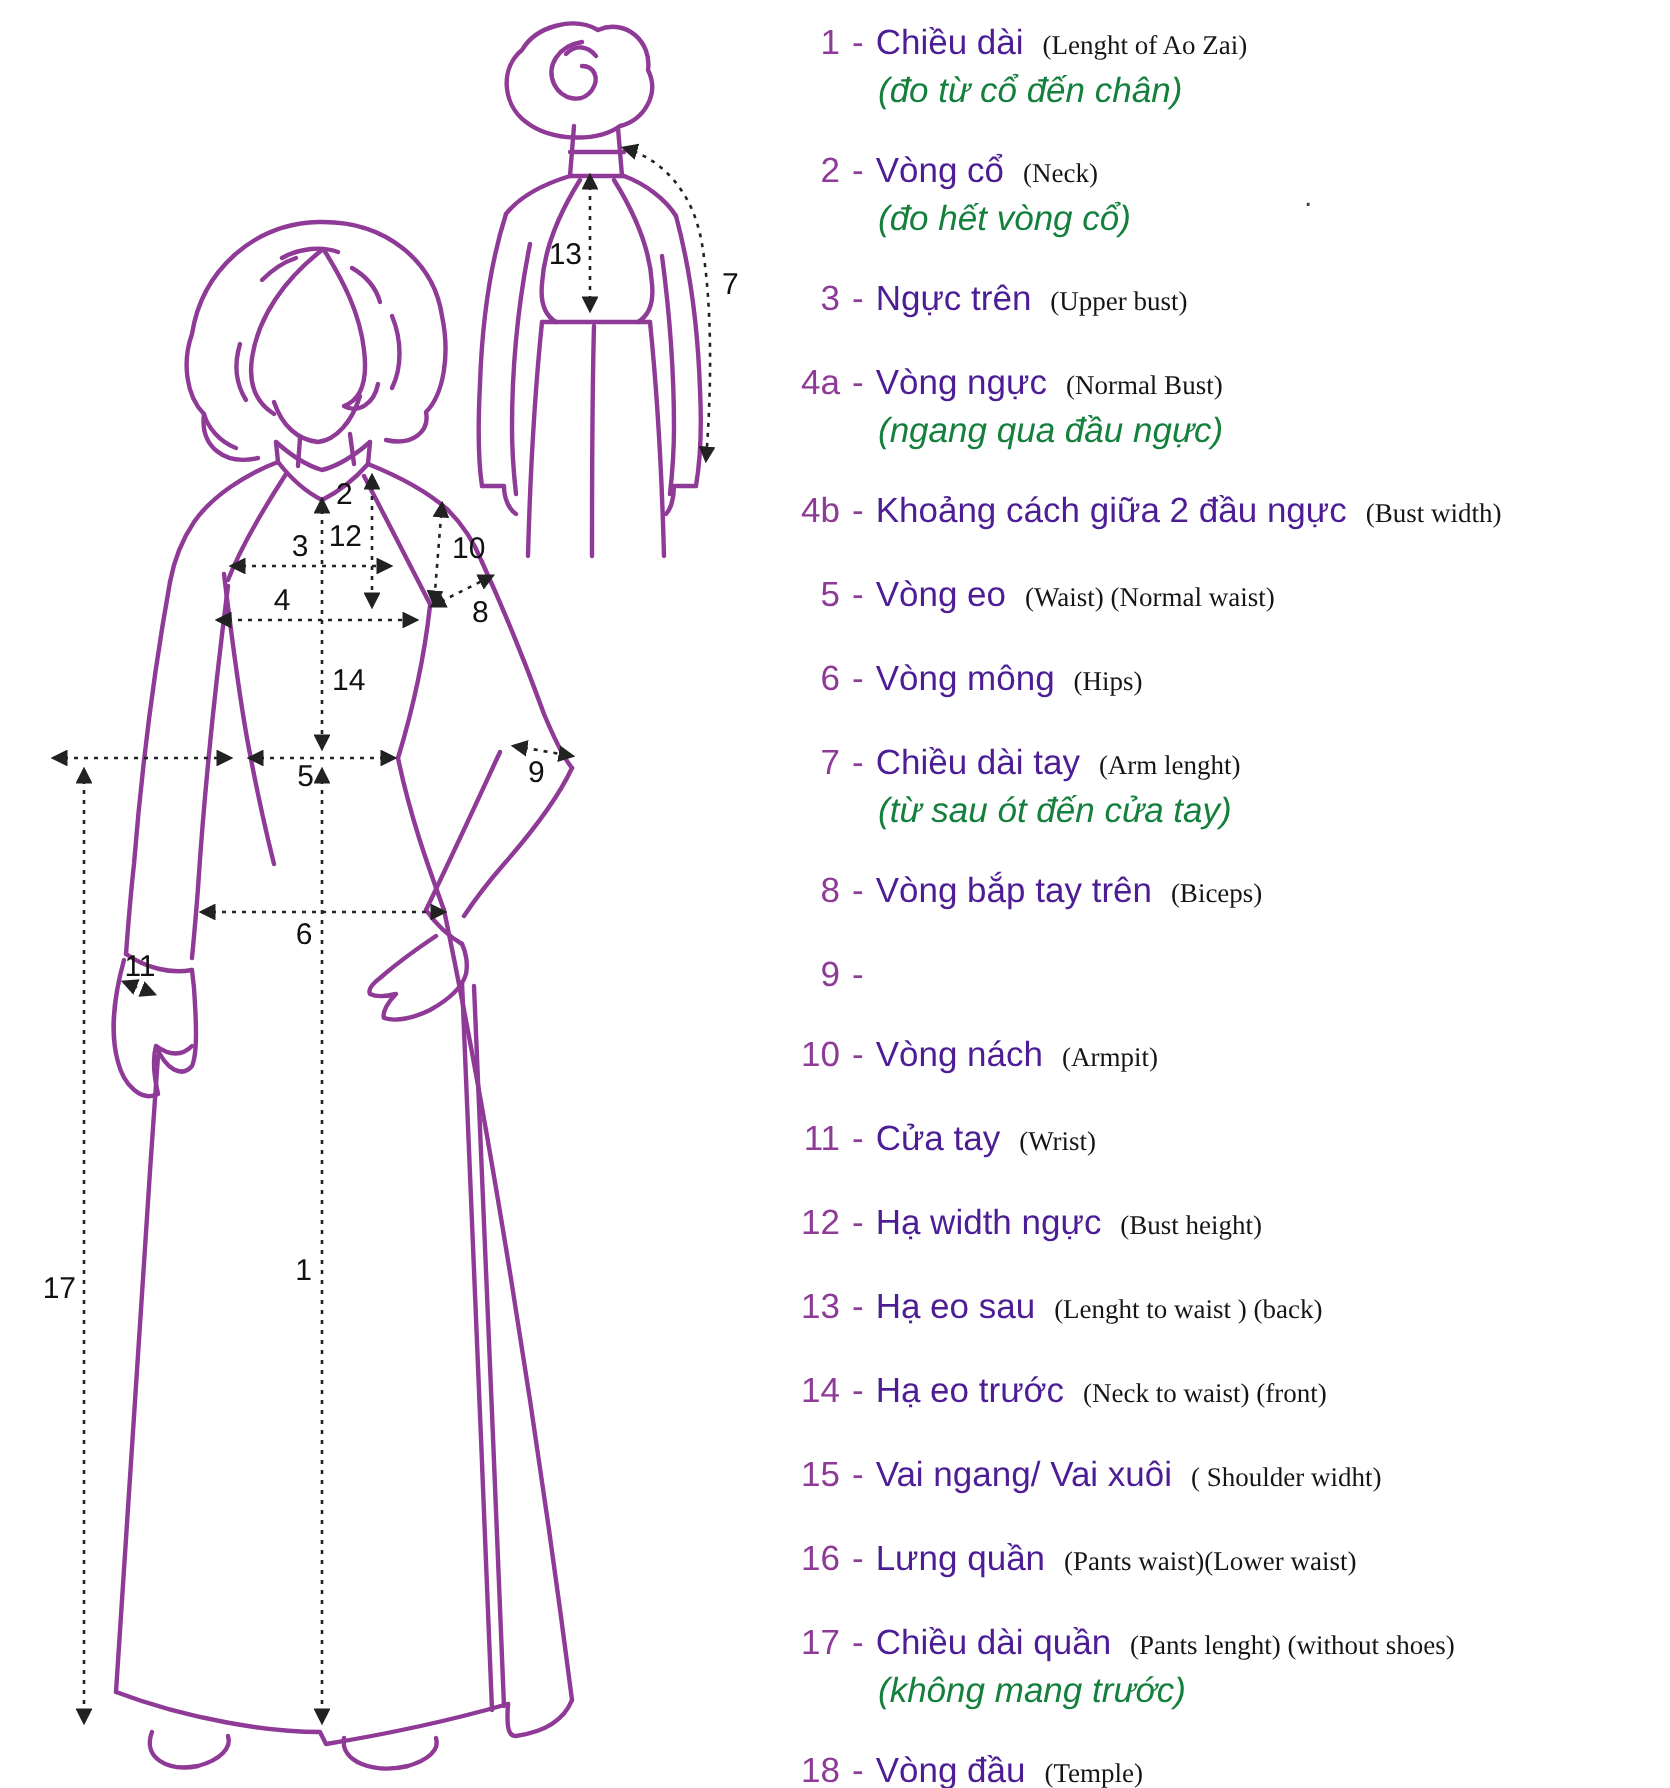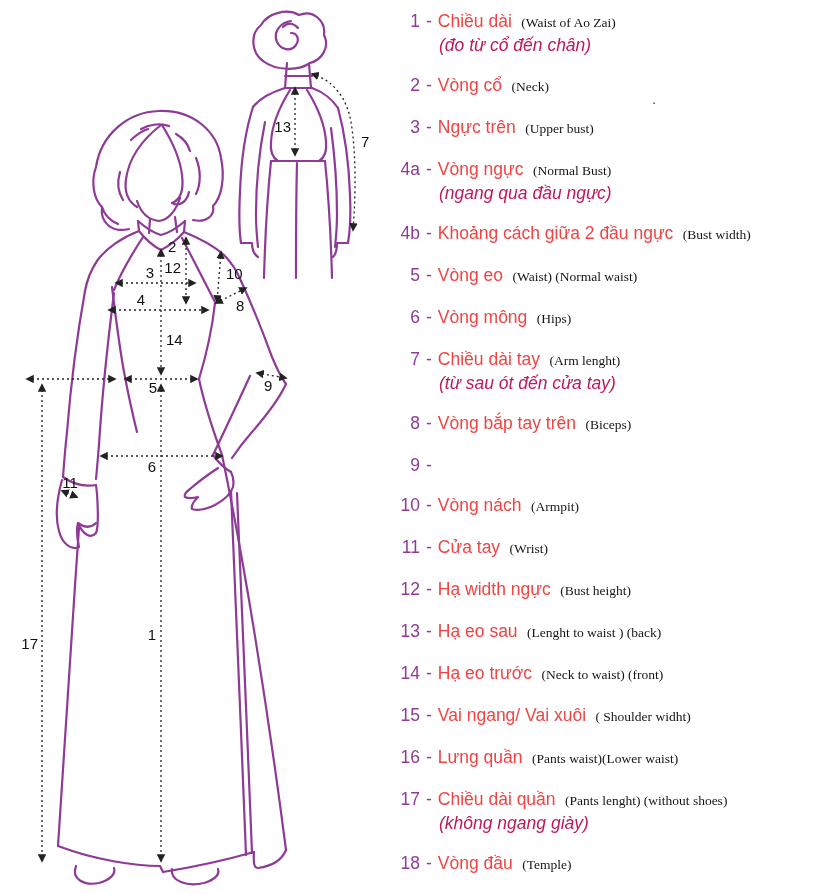--- a/index.html
+++ b/index.html
@@ -8,23 +8,23 @@
   svg.fig{position:absolute;left:0;top:0;}
   .art path,.art line{fill:none;stroke:#8e3a96;stroke-width:2.2;stroke-linecap:round;stroke-linejoin:round;}
   .meas line,.meas path{fill:none;stroke:#222;stroke-width:1.3;stroke-dasharray:2 3;}
   .figlabels text{font:15px "Liberation Sans",sans-serif;fill:#111;}
   .legend{position:absolute;left:390px;top:10px;width:442px;}
   .item{margin-bottom:18px;line-height:22px;}
   .row{display:flex;align-items:baseline;}
   .num{flex:none;width:30px;text-align:right;color:#8e3a96;font-size:17.5px;}
   .dash{flex:none;margin:0 6px;color:#8e3a96;font-size:17.5px;}
   .txt{min-width:0;}
-  .viet{color:#ef4444;font-size:17.5px;}
+  .viet{color:#4c1d95;font-size:17.5px;}
   .en{color:#151515;font-family:"Liberation Serif",serif;font-size:13.5px;margin-left:5px;white-space:nowrap;}
-  .sub{margin-left:49px;color:#be185d;font-size:17.5px;font-style:italic;}
+  .sub{margin-left:49px;color:#15803d;font-size:17.5px;font-style:italic;}
   .stray-dot{position:absolute;left:652px;top:90px;color:#444;font-size:15px;}
 </style>
 </head>
 <body>
 
 <div class="canvas">
 
   <svg class="fig" width="400" height="894" viewBox="0 0 400 894">
     <defs>
       <marker id="ah" viewBox="0 0 10 10" refX="8" refY="5" markerWidth="6.5" markerHeight="6.5" orient="auto-start-reverse">
@@ -143,35 +143,36 @@
       </g>
   </svg>
 
   <div class="legend" id="legend">
   <div class="item">
     <div class="row">
       <span class="num">1</span>
       <span class="dash">-</span>
       <span class="txt">
         <span class="viet">Chiều dài</span>
-        <span class="en">(Waist of Ao Zai)</span>
+        <span class="en">(Lenght of Ao Zai)</span>
       </span>
     </div>
     <div class="sub">(đo từ cổ đến chân)</div>
   </div>
 
   <div class="item">
     <div class="row">
       <span class="num">2</span>
       <span class="dash">-</span>
       <span class="txt">
         <span class="viet">Vòng cổ</span>
         <span class="en">(Neck)</span>
       </span>
     </div>
+    <div class="sub">(đo hết vòng cổ)</div>
   </div>
 
   <div class="item">
     <div class="row">
       <span class="num">3</span>
       <span class="dash">-</span>
       <span class="txt">
         <span class="viet">Ngực trên</span>
         <span class="en">(Upper bust)</span>
       </span>
@@ -345,21 +346,21 @@
 
   <div class="item">
     <div class="row">
       <span class="num">17</span>
       <span class="dash">-</span>
       <span class="txt">
         <span class="viet">Chiều dài quần</span>
         <span class="en">(Pants lenght) (without shoes)</span>
       </span>
     </div>
-    <div class="sub">(không ngang giày)</div>
+    <div class="sub">(không mang trước)</div>
   </div>
 
   <div class="item">
     <div class="row">
       <span class="num">18</span>
       <span class="dash">-</span>
       <span class="txt">
         <span class="viet">Vòng đầu</span>
         <span class="en">(Temple)</span>
       </span>

